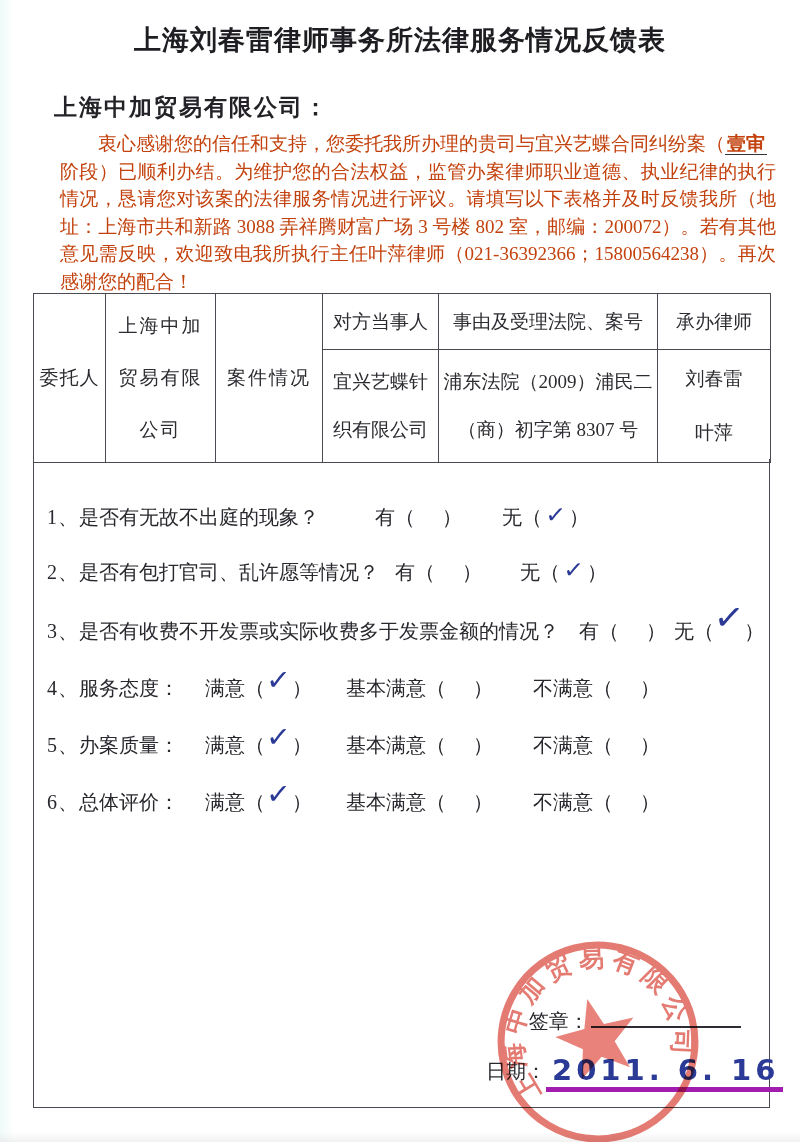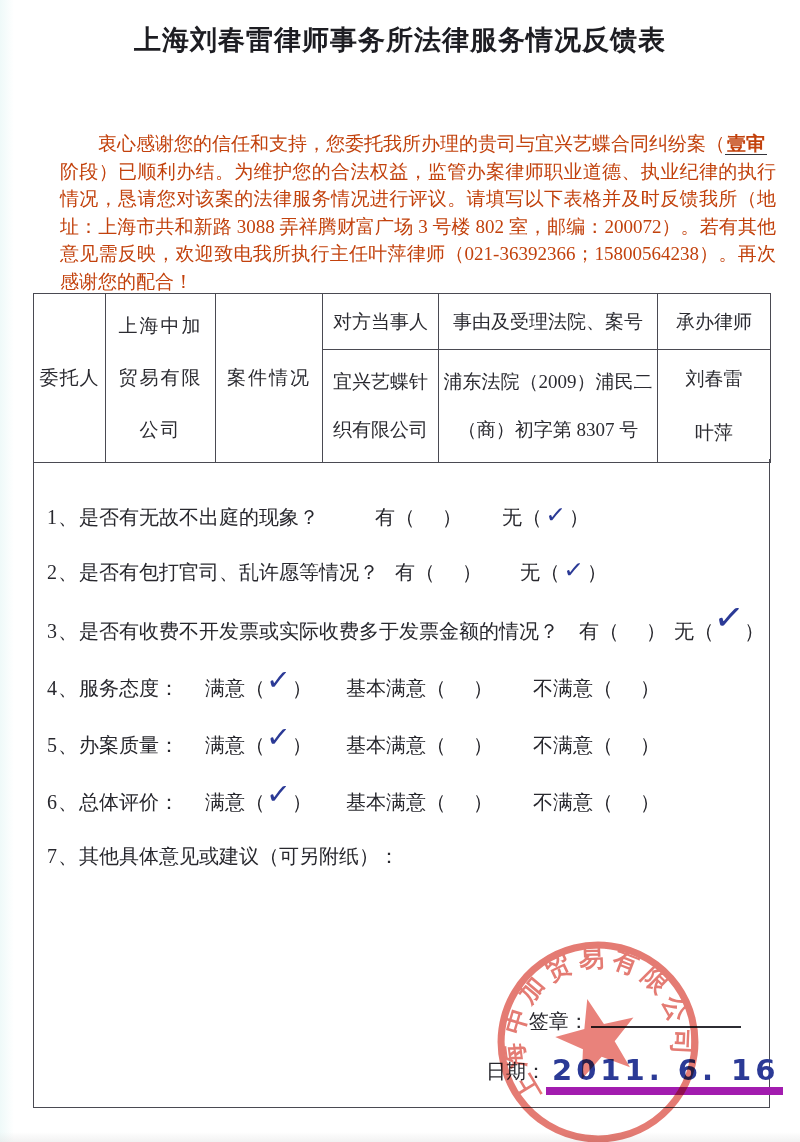--- a/index.html
+++ b/index.html
@@ -87,39 +87,40 @@
   .hand-day { font-size:29px; padding:0 7px; display:inline-block; transform:translateY(2px); }
 
   .sign-area { position:absolute; left:486px; top:1008px; font-size:20px; color:#28282e; }
   .sign-row { white-space:nowrap;text-align:center; }
   .sig-line {
     display:inline-block; width:150px; border-bottom:2px solid #2c2c32;
     height:1em; margin-left:2px;
   }
   .date-row { margin-top:16px; }
   .date-hand {
-    display:inline-block; min-width:158px; border-bottom:8px solid #a21caf;
+    display:inline-block; min-width:158px; border-bottom:5px solid #a21caf;
     font-size:29px; letter-spacing:4px; padding:0 4px 0 6px;
     transform:translateY(2px);
   }
 
   .stamp {
     position:absolute; left:492px; top:936px; width:212px; height:212px;
     opacity:0.8; mix-blend-mode:multiply; pointer-events:none;
   }
 </style>
 </head>
 <body>
 
 <div class="page">
   <div class="edge-left"></div>
   <div class="edge-bottom"></div>
 
   <div class="doc-title">上海刘春雷律师事务所法律服务情况反馈表</div>
 
+  <div class="salutation">上海中加贸易有限公司：</div>
 
   <p class="intro"><span>衷心感谢您的信任和支持，您委托我所办理的贵司与宜兴艺蝶合同纠纷案（</span><span class="stage-underlined">壹审</span><span>　阶段）已顺利办结。为维护您的合法权益，监管办案律师职业道德、执业纪律的执行情况，恳请您对该案的法律服务情况进行评议。请填写以下表格并及时反馈我所（地址：上海市共和新路 3088 弄祥腾财富广场 3 号楼 802 室，邮编：200072）。若有其他意见需反映，欢迎致电我所执行主任叶萍律师（021-36392366；15800564238）。再次感谢您的配合！</span></p>
 
   <table class="case-table">
     <colgroup>
       <col style="width:72px">
         <col style="width:110px">
         <col style="width:107px">
       <col style="width:116px">
         <col style="width:219px">
@@ -164,23 +165,20 @@
     </div>
 
     <div class="q-row q-rate">
       <span class="q-num">5、</span><span class="q-text">办案质量：</span><span class="opt opt-1"><span>满意（</span><span class="mark">✓</span><span>）</span></span><span class="opt opt-2"><span>基本满意（</span><span class="mark"></span><span>）</span></span><span class="opt opt-3"><span>不满意（</span><span class="mark"></span><span>）</span></span>
     </div>
 
     <div class="q-row q-rate">
       <span class="q-num">6、</span><span class="q-text">总体评价：</span><span class="opt opt-1"><span>满意（</span><span class="mark">✓</span><span>）</span></span><span class="opt opt-2"><span>基本满意（</span><span class="mark"></span><span>）</span></span><span class="opt opt-3"><span>不满意（</span><span class="mark"></span><span>）</span></span>
     </div>
 
-    <div class="q-row q7">
-      <span class="q-num">7、</span><span class="q-text">其他具体意见或建议（可另附纸）：</span>
-    </div>
 
   </div>
 
   <div class="sign-area">
     <div class="sign-row">
       <span>签章：</span><span class="sig-line"></span>
     </div>
     <div class="sign-row date-row">
       <span>日期：</span><span class="date-hand hand">2011. 6. 16</span>
     </div>

